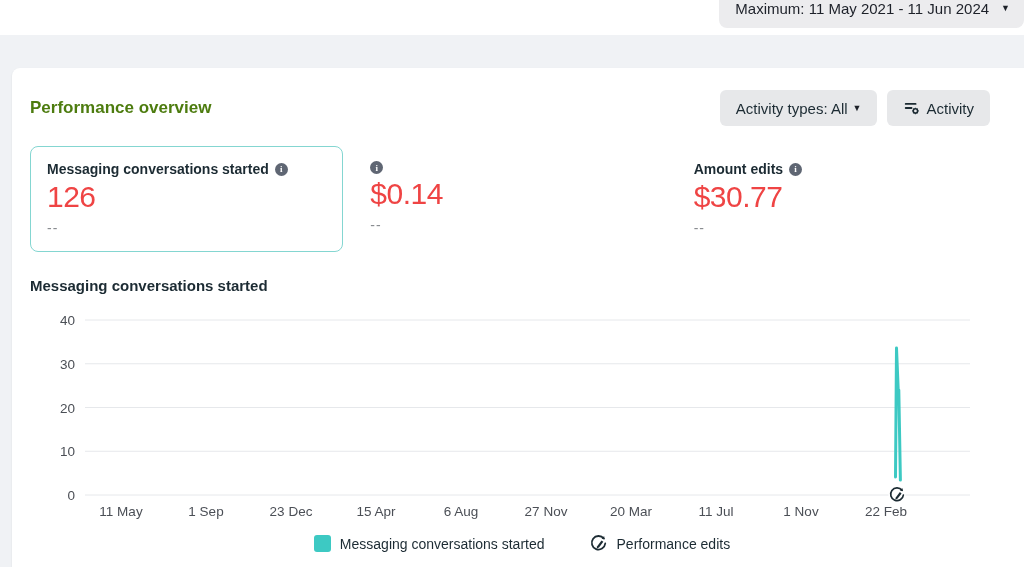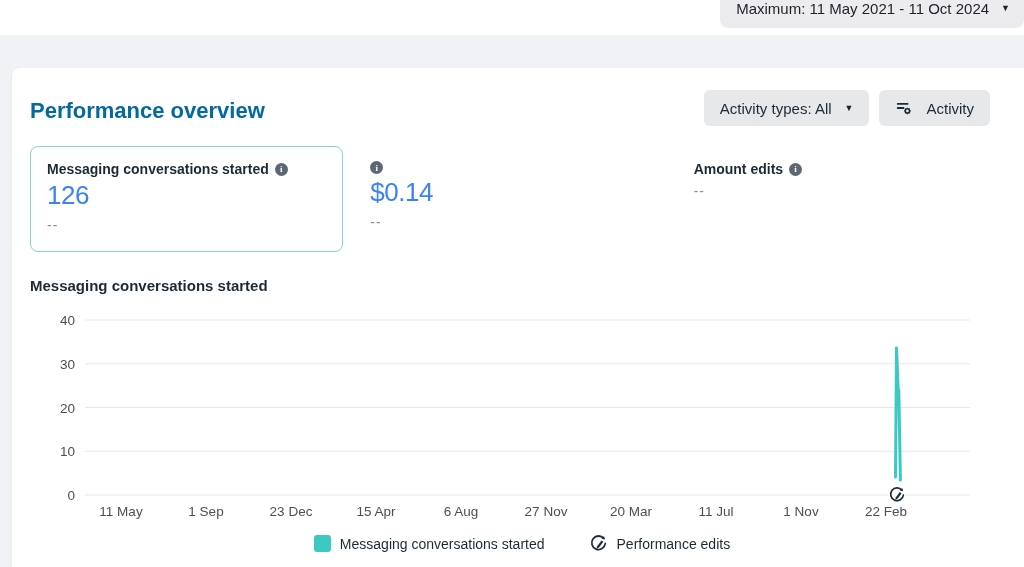--- a/index.html
+++ b/index.html
@@ -9,52 +9,52 @@
   .top-bar { position:absolute; top:0; left:0; width:1024px; height:35px; background:#ffffff; }
   .date-range { position:absolute; top:-11px; right:0; height:39px; display:flex; align-items:center; gap:12px;
     background:#ececee; border:none; border-radius:8px; padding:6px 14px 6px 16px;
     font-family:inherit; font-size:15px; color:#1d2129; cursor:pointer; }
   .caret { font-size:9px; color:#1d2129; line-height:1; }
 
   .panel { position:absolute; top:68px; left:12px; width:1020px; height:520px; background:#ffffff;
     border-radius:8px; box-shadow:0 1px 2px rgba(0,0,0,.10); padding:22px 18px 0 18px; }
 
   .panel-header { display:flex; align-items:flex-start; justify-content:space-between; }
-  .panel-title { font-size:22px; font-weight:700; color:#0369a1; padding-top:8px; }
+  .panel-title { font-size:17px; font-weight:700; color:#4d7c0f; padding-top:8px; }
   .header-actions { display:flex; gap:10px; margin-right:24px; }
-  .gbtn { display:flex; align-items:center; gap:13px; background:#e7e8ea; border:none; border-radius:6px;
+  .gbtn { display:flex; align-items:center; gap:5px; background:#e7e8ea; border:none; border-radius:6px;
     height:36px; padding:0 16px; font-family:inherit; font-size:15px; color:#1c2b33; cursor:pointer; }
   .gbtn svg { display:block; }
 
   .metrics-row { display:flex; gap:10px; margin-top:20px; margin-right:24px; }
   .metric { flex:1; border:1.5px solid transparent; border-radius:8px; padding:14px 16px 12px 16px; min-height:106px; cursor:pointer; }
   .metric.selected { border-color:#84d6d1; }
   .metric-title { font-size:14px; font-weight:700; color:#1c2b33; display:flex; align-items:center; gap:6px; }
   .info-icon { width:13px; height:13px; border-radius:50%; background:#5f6673; color:#fff;
     font-size:9px; font-weight:700; display:inline-flex; align-items:center; justify-content:center;
     font-family:"Liberation Serif",serif; flex:0 0 auto; }
-  .metric-value { font-size:26px; font-weight:400; color:#3b82f6; margin-top:3px; letter-spacing:-0.5px; }
+  .metric-value { font-size:30px; font-weight:400; color:#ef4444; margin-top:3px; letter-spacing:-0.5px; }
   .metric-delta { font-size:14px; color:#8a8d91; margin-top:6px; letter-spacing:1px; }
 
   .chart-title { font-size:15px; font-weight:700; color:#1c2b33; margin-top:25px; }
   .chart { position:relative; margin-top:16px; height:212px; }
   .chart svg.plot { display:block; }
   .edit-marker { position:absolute; width:18px; height:18px; cursor:pointer; }
 
   .legend { display:flex; align-items:center; justify-content:center; gap:9px; margin-top:12px; font-size:14px; color:#1c2b33; }
   .legend-swatch { width:17px; height:17px; border-radius:3px; display:inline-block; }
   .legend-gap { width:26px; }
   .hist-icon { display:inline-flex; }
 </style>
 </head>
 <body>
 
 <div class="top-bar">
   <button class="date-range">
-    <span>Maximum: 11 May 2021 - 11 Oct 2024</span>
+    <span>Maximum: 11 May 2021 - 11 Jun 2024</span>
     <span class="caret">▼</span>
   </button>
 </div>
 
 <div class="panel">
 
   <div class="panel-header">
     <div class="panel-title">Performance overview</div>
     <div class="header-actions">
       <button class="gbtn">
@@ -88,20 +88,21 @@
         <span class="info-icon">i</span>
       </div>
       <div class="metric-value">$0.14</div>
       <div class="metric-delta">--</div>
     </div>
     <div class="metric">
       <div class="metric-title">
         <span>Amount edits</span>
         <span class="info-icon">i</span>
       </div>
+      <div class="metric-value">$30.77</div>
       <div class="metric-delta">--</div>
     </div>
   </div>
 
   <div class="chart-title">Messaging conversations started</div>
 
   <div class="chart" id="chart">
     <svg class="plot" id="chart-svg" width="950" height="212" viewBox="0 0 950 212">
         <line x1="55" x2="940" y1="10" y2="10" stroke="#e6e8eb" stroke-width="1"></line>
         <text x="45" y="15" text-anchor="end" font-size="13.5" fill="#4b4f56">40</text>

